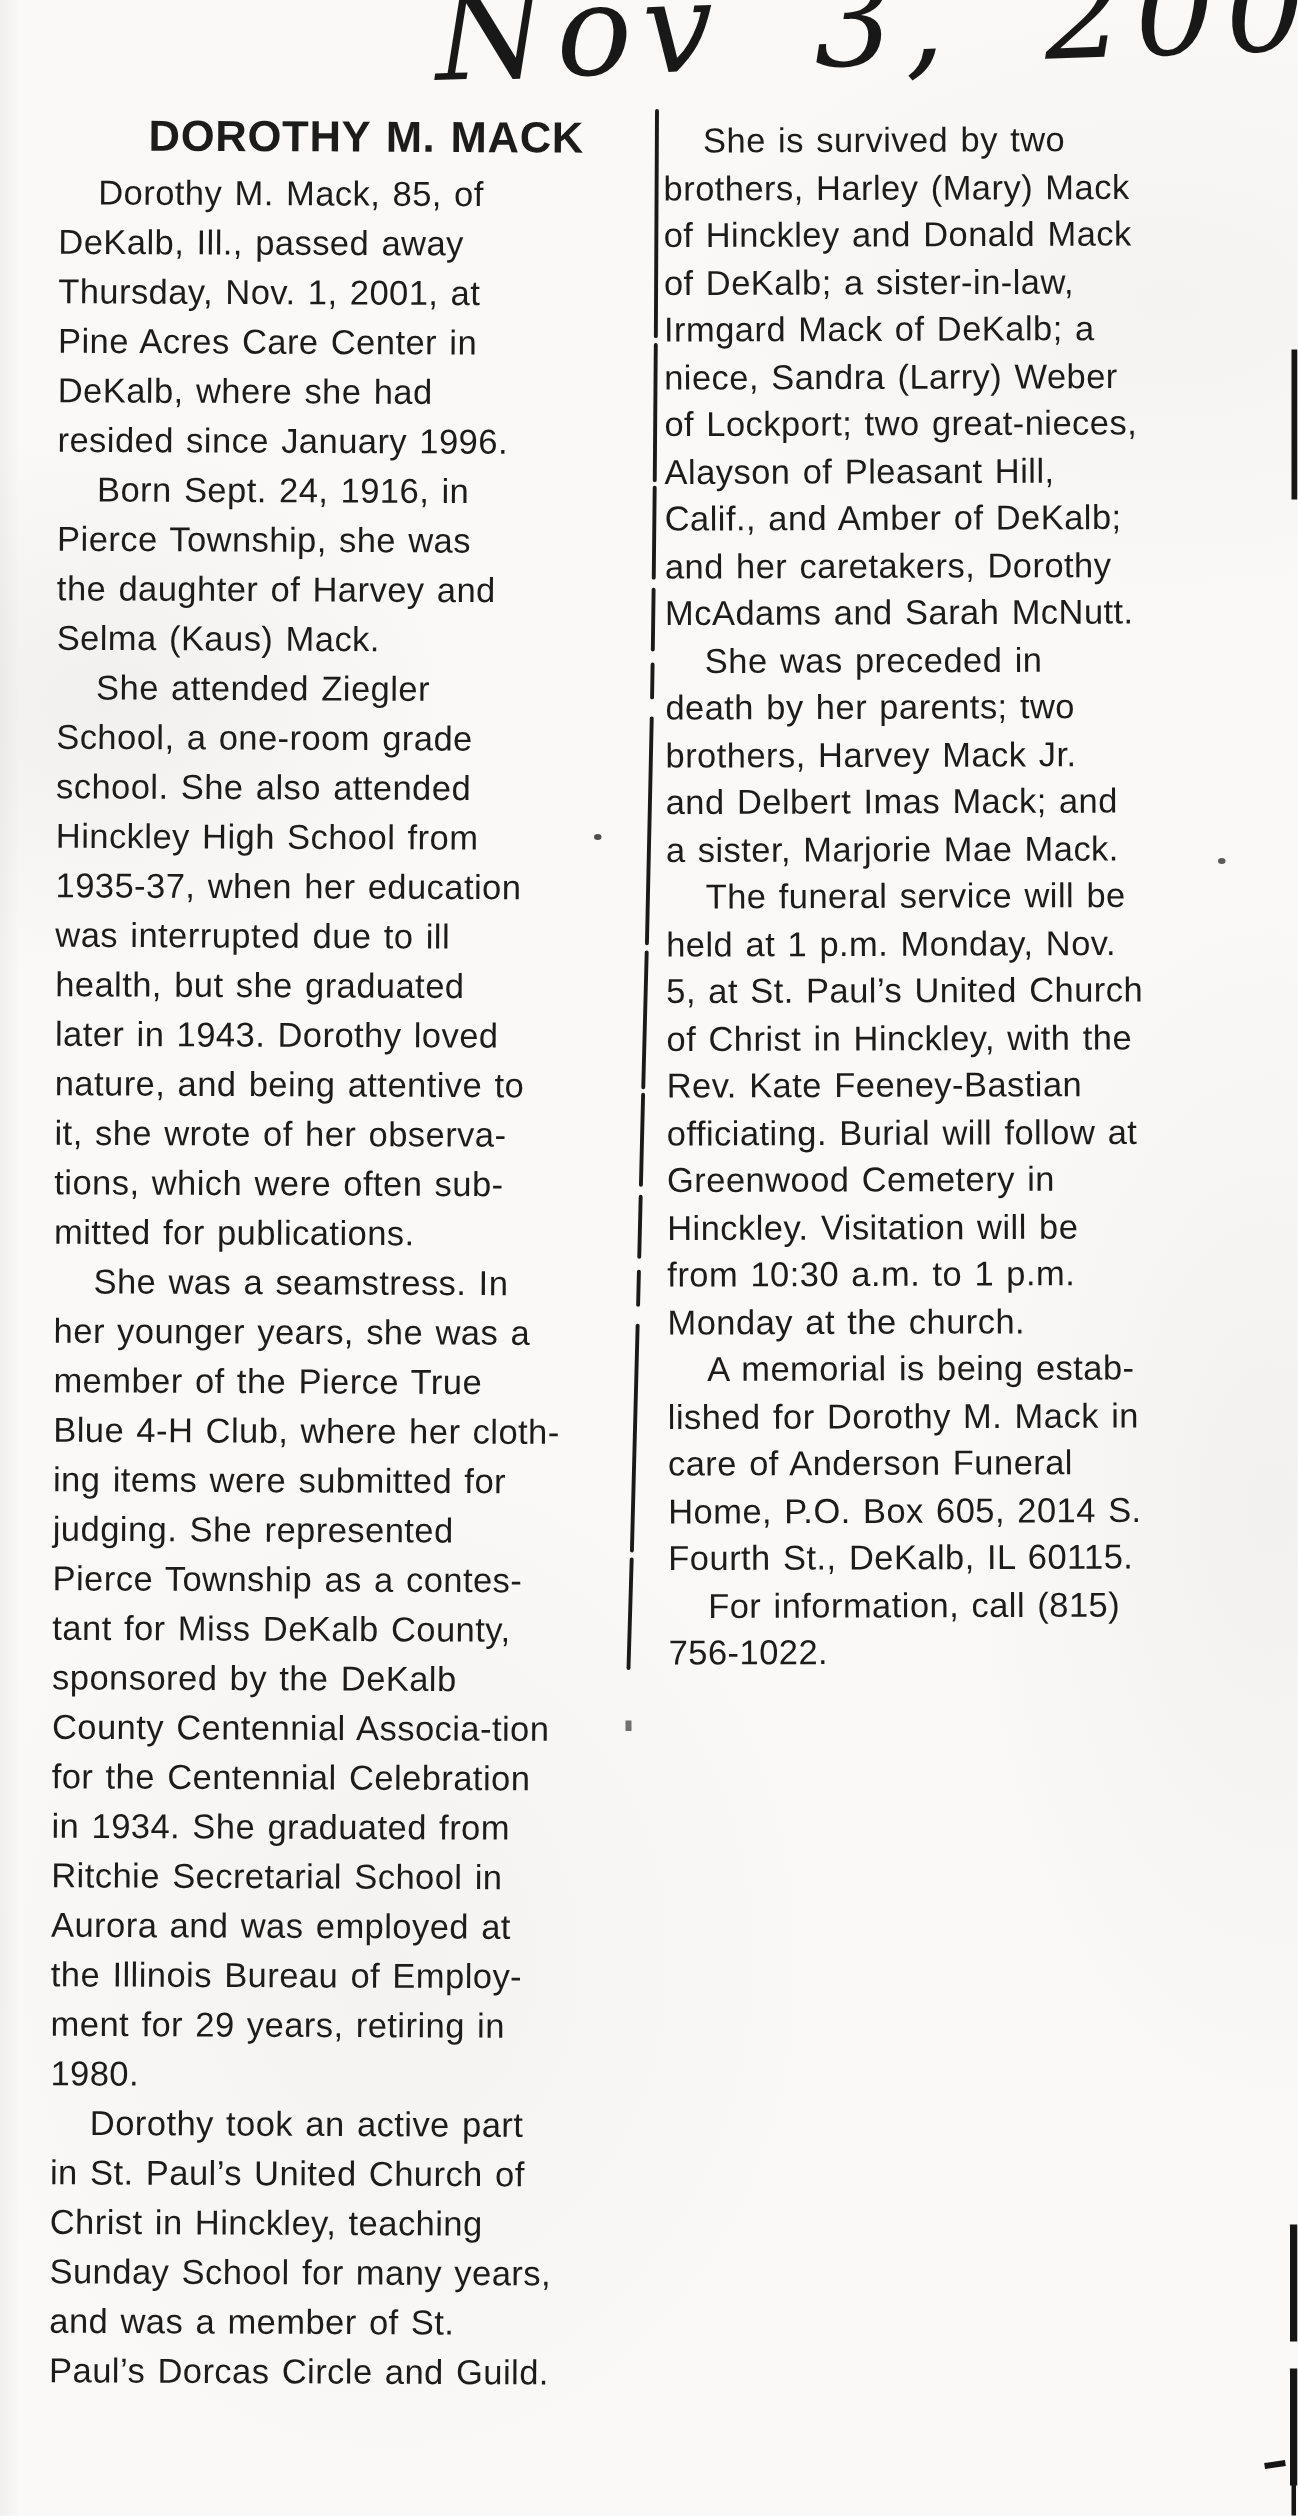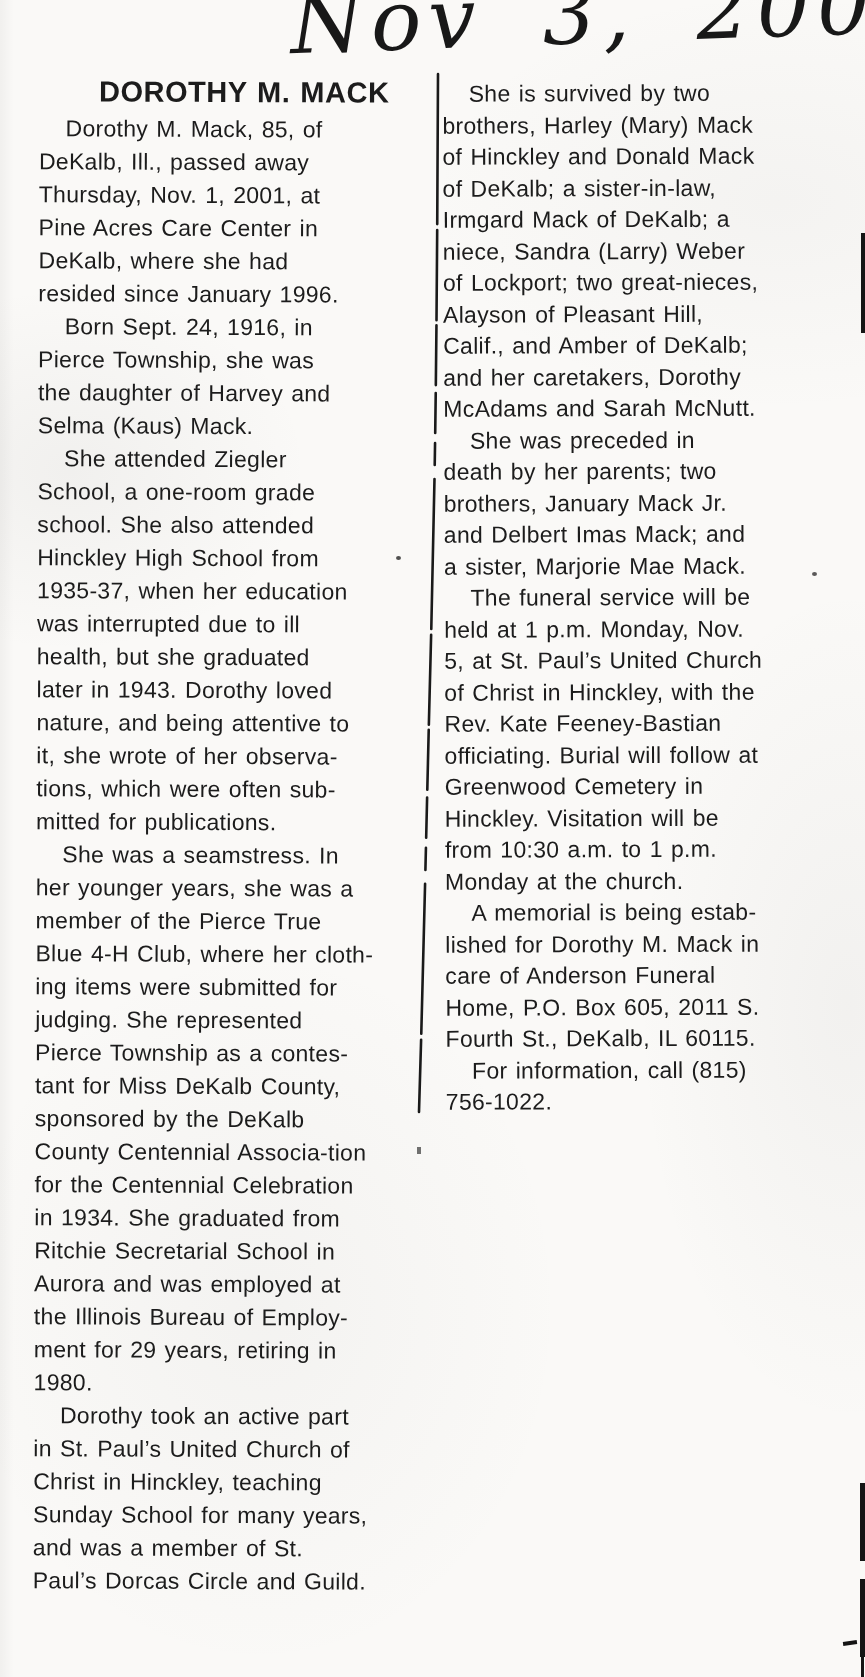--- a/index.html
+++ b/index.html
@@ -141,37 +141,37 @@
 of DeKalb; a sister-in-law,
 Irmgard Mack of DeKalb; a
 niece, Sandra (Larry) Weber
 of Lockport; two great-nieces,
 Alayson of Pleasant Hill,
 Calif., and Amber of DeKalb;
 and her caretakers, Dorothy
 McAdams and Sarah McNutt.</p>
   <p>She was preceded in
 death by her parents; two
-brothers, January Mack Jr.
+brothers, Harvey Mack Jr.
 and Delbert Imas Mack; and
 a sister, Marjorie Mae Mack.</p>
   <p>The funeral service will be
 held at 1 p.m. Monday, Nov.
 5, at St. Paul’s United Church
 of Christ in Hinckley, with the
 Rev. Kate Feeney-Bastian
 officiating. Burial will follow at
 Greenwood Cemetery in
 Hinckley. Visitation will be
 from 10:30 a.m. to 1 p.m.
 Monday at the church.</p>
   <p>A memorial is being estab-
 lished for Dorothy M. Mack in
 care of Anderson Funeral
-Home, P.O. Box 605, 2011 S.
+Home, P.O. Box 605, 2014 S.
 Fourth St., DeKalb, IL 60115.</p>
   <p>For information, call (815)
 756-1022.</p>
 </div>
 
 <div class="artifact artifact-edge-top"></div>
 <div class="artifact artifact-edge-bottom"></div>
 <div class="artifact artifact-tick"></div>
 <div class="artifact artifact-dot-1"></div>
 <div class="artifact artifact-dot-2"></div>

